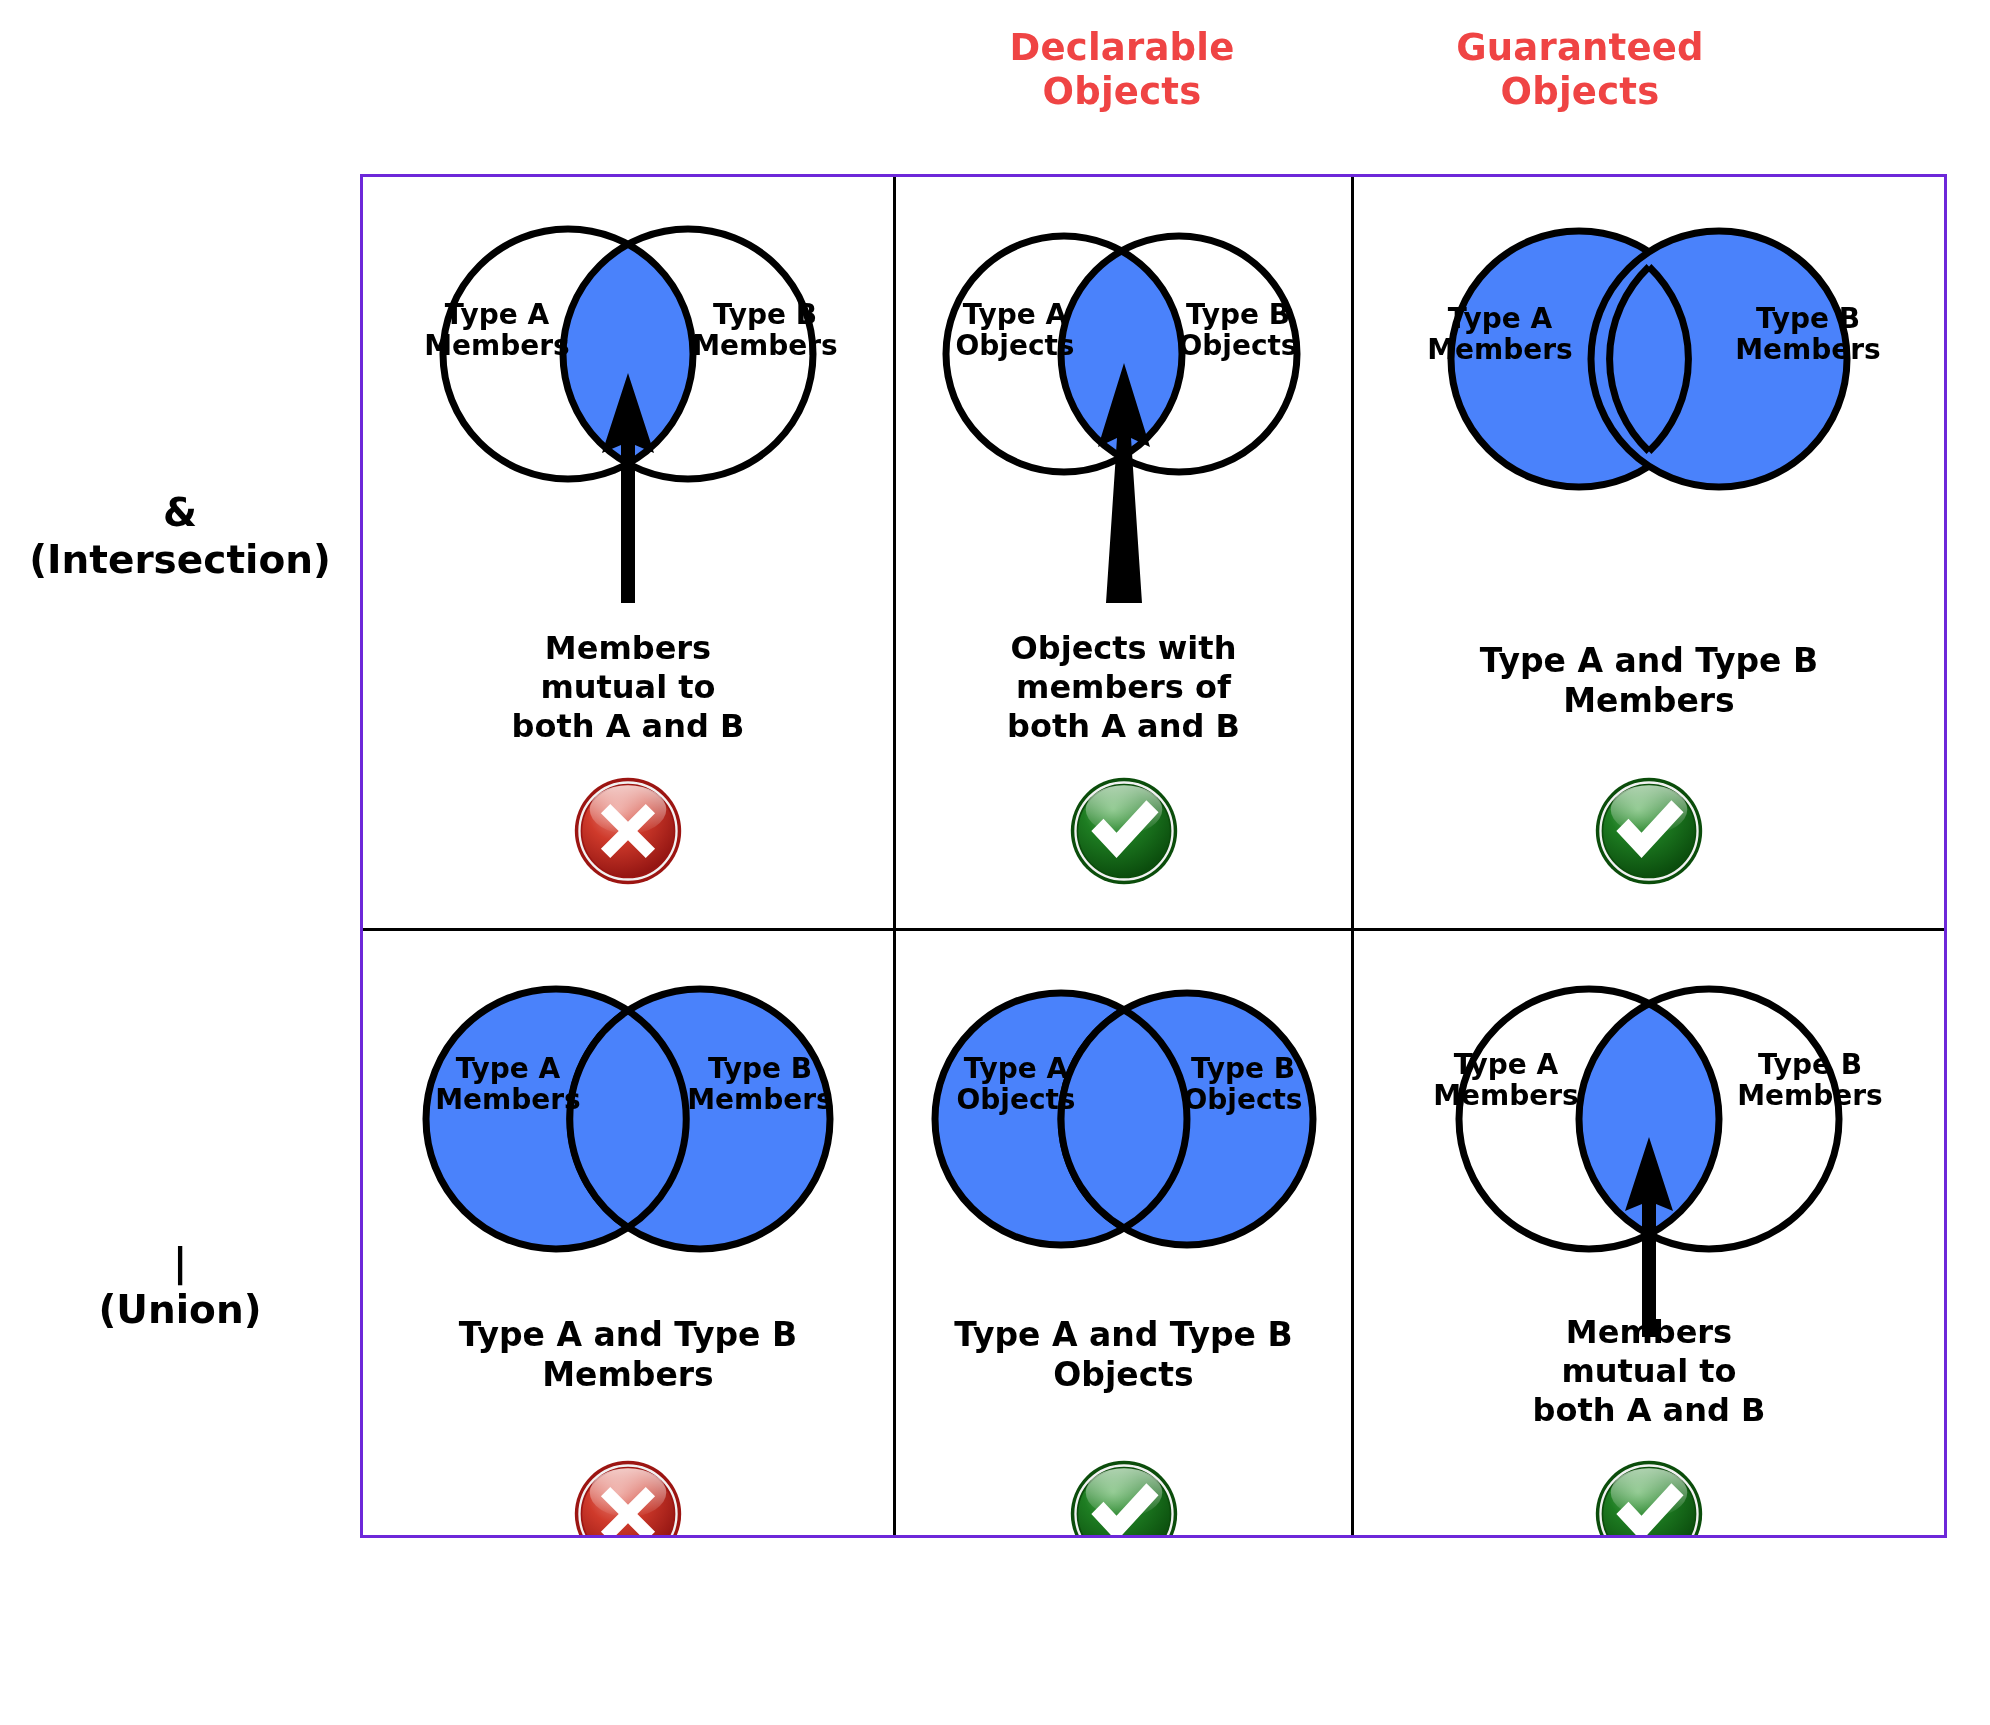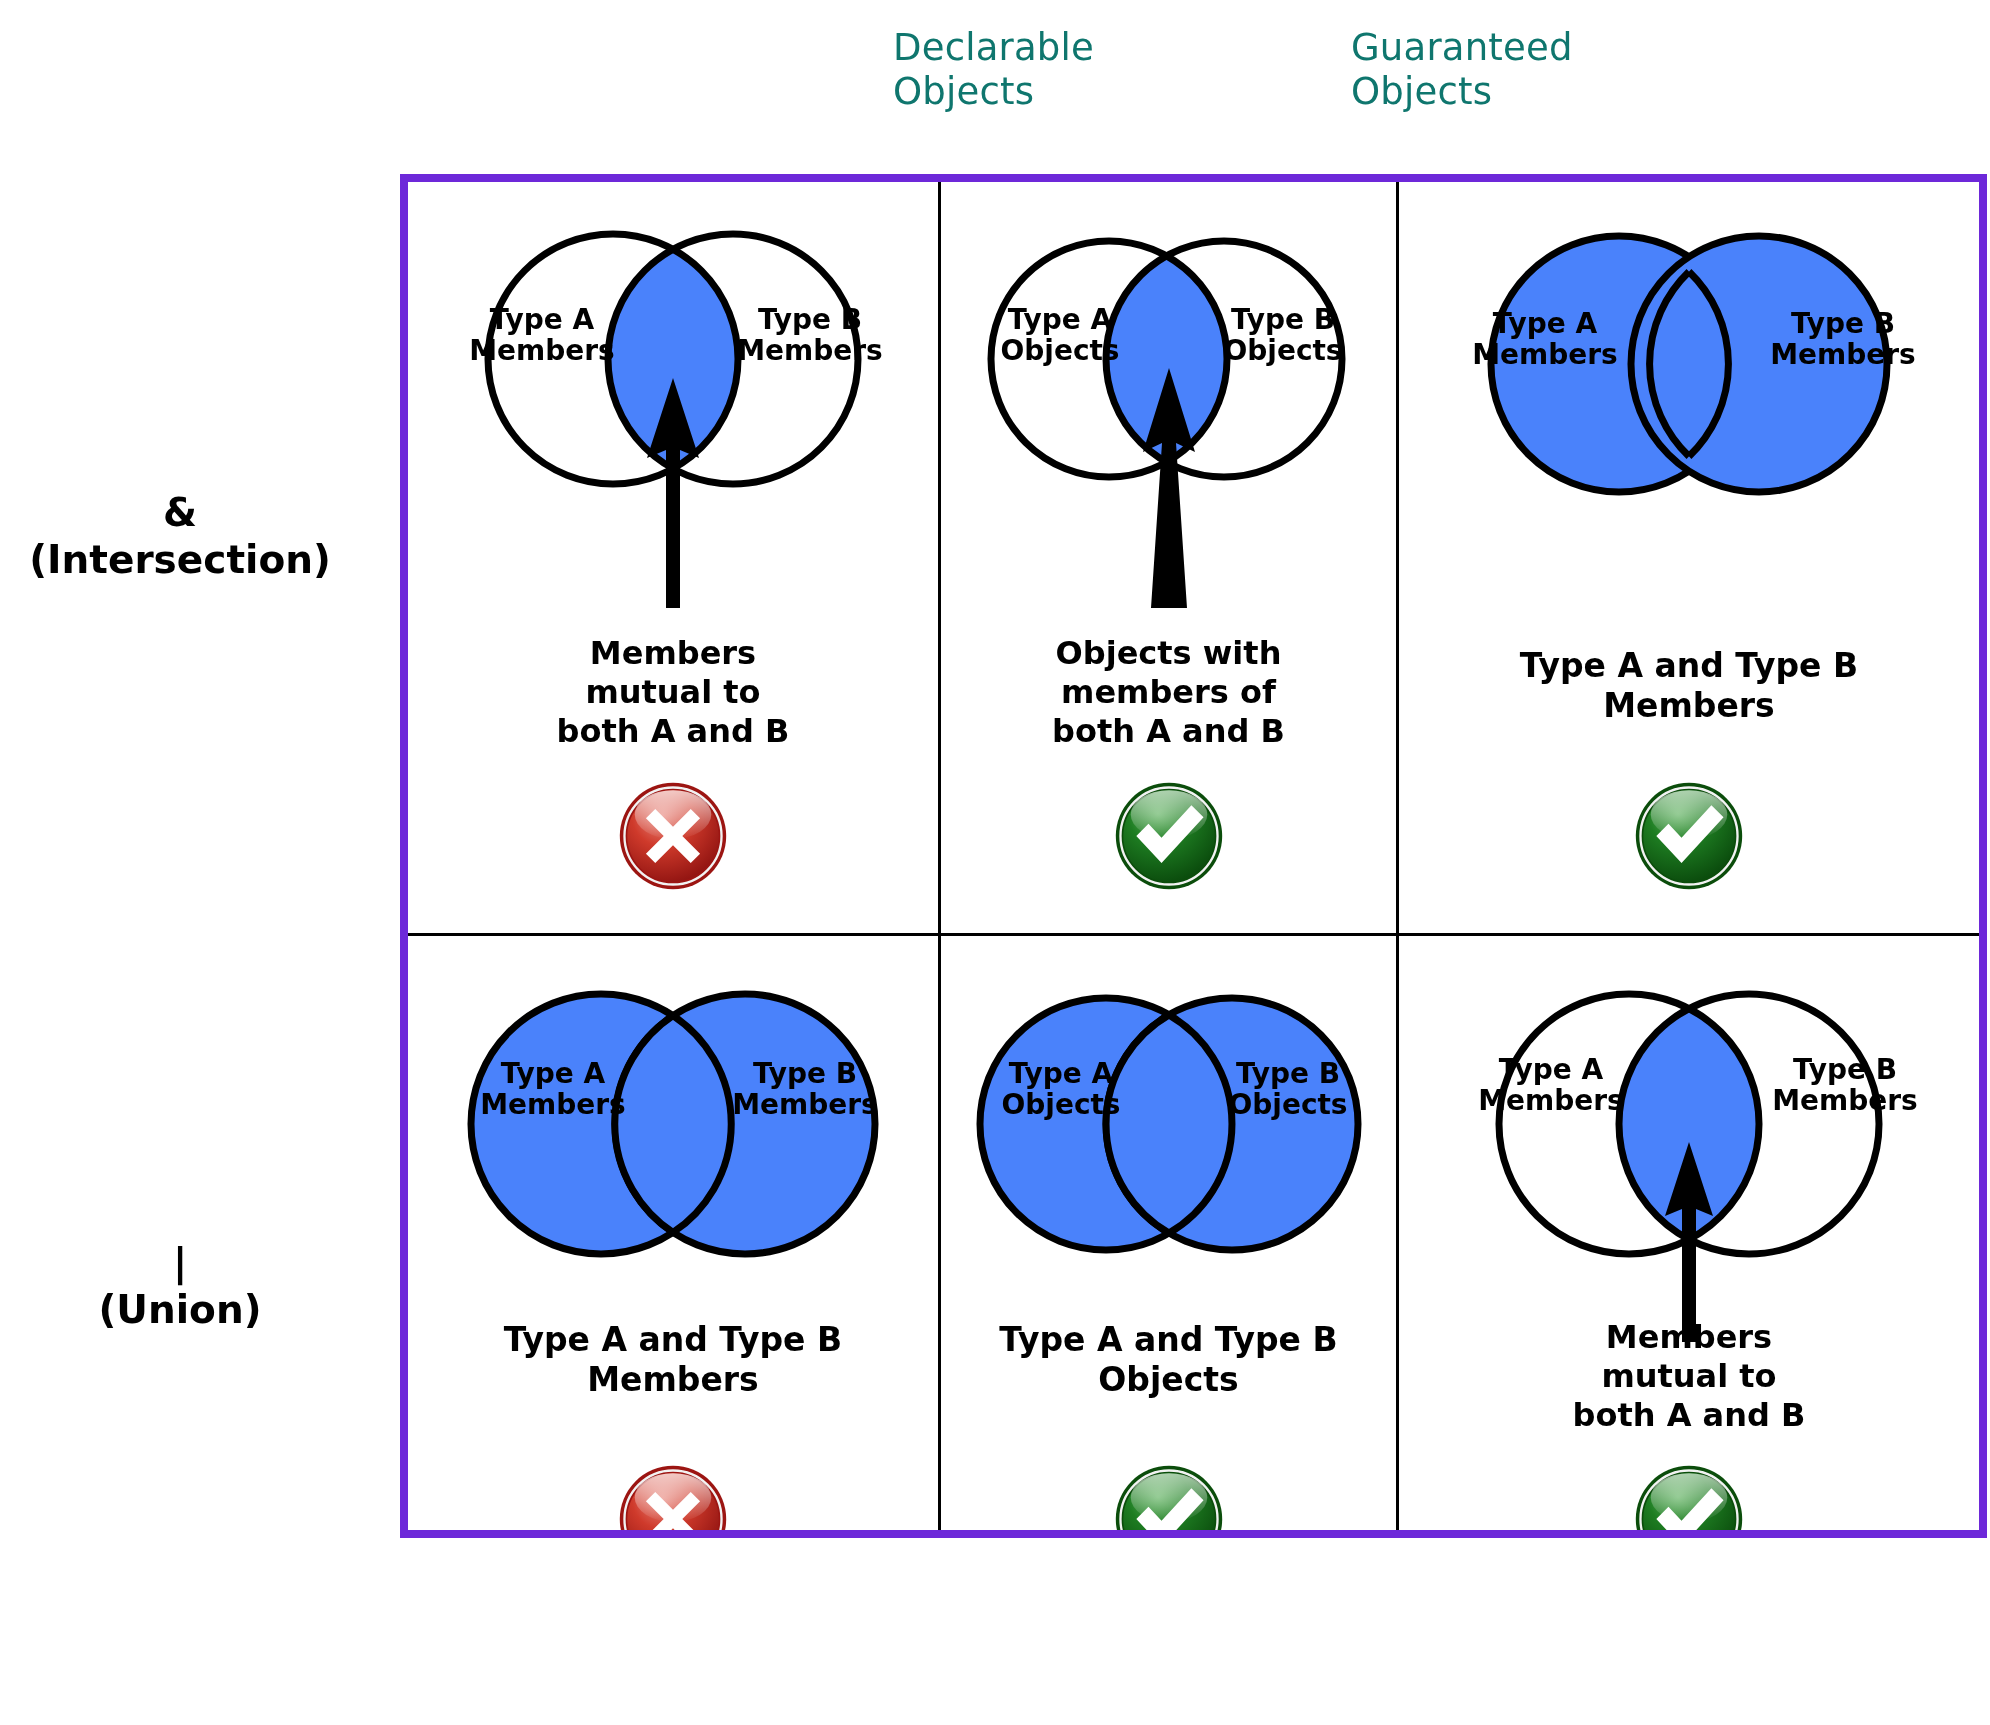--- a/index.html
+++ b/index.html
@@ -18,26 +18,27 @@
   }
 
   .page {
     position: absolute;
     inset: 0;
   }
 
   
   .col-header {
     position: absolute;
-    font-weight: 400;
+    text-align: center;
+    font-weight: 700;
     font-size: 37px;
     line-height: 1.18;
     letter-spacing: 0.2px;
     white-space: pre-line;
-    color: #0f766e;
+    color: #ef4444;
   }
   #col-head-1 { left: 893px;  width: 458px; top: 26px; }
   #col-head-2 { left: 1351px; width: 458px; top: 26px; }
 
   
   .row-header {
     position: absolute;
     text-align: center;
     font-weight: 700;
     font-size: 39px;
@@ -53,23 +54,22 @@
   
   .grid {
     position: absolute;
     left: 360px;
     top: 174px;
     width: 1587px;
     height: 1364px;
     display: grid;
     grid-template-columns: 533px 458px 1fr;
     grid-template-rows: 754px 1fr;
-    border: 8px solid #6d28d9;
+    border: 3px solid #6d28d9;
     box-sizing: border-box;
-    margin-left: 40px;
   }
   .cell {
     position: relative;
     box-sizing: border-box;
     border-right: 3px solid #000;
     border-bottom: 3px solid #000;
     overflow: hidden;
   }
   .cell.last-col { border-right: none; }
   .cell.last-row { border-bottom: none; }

